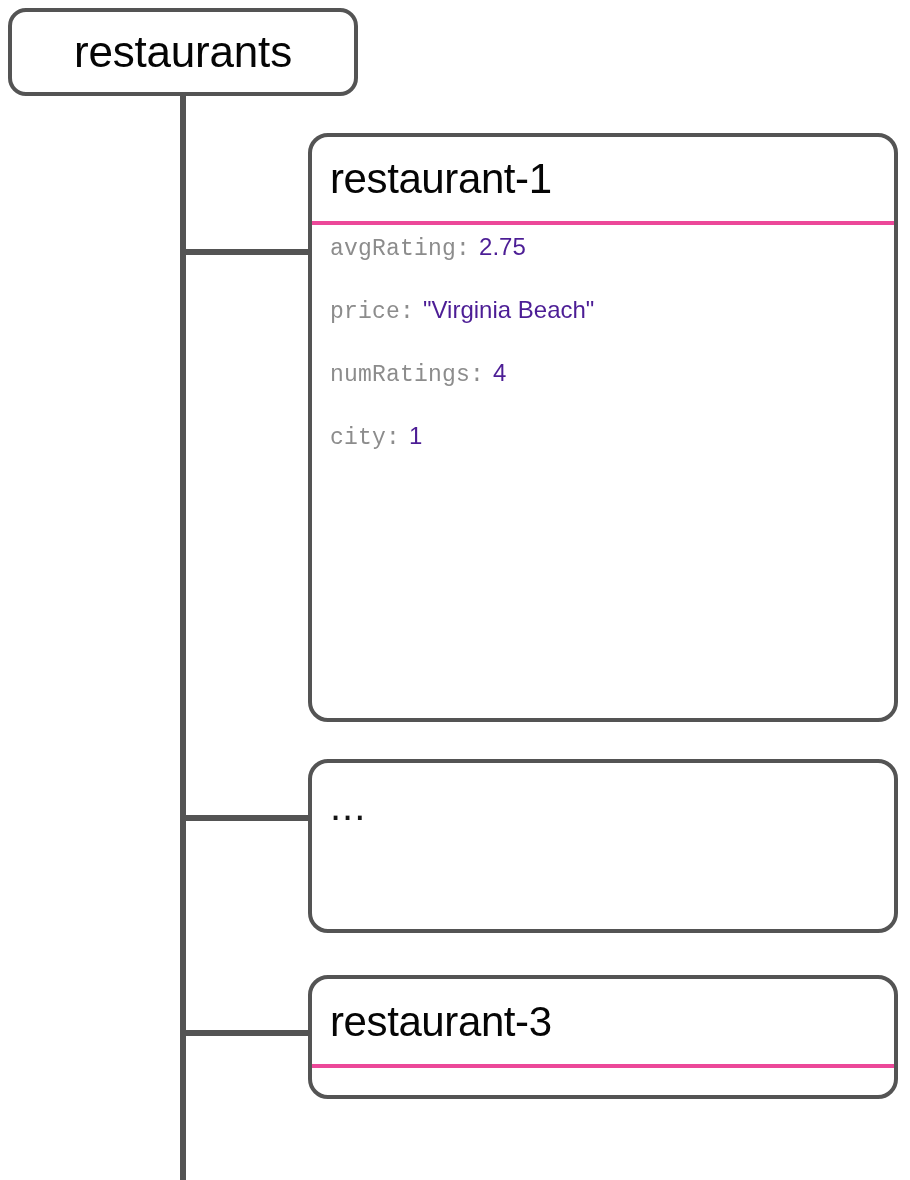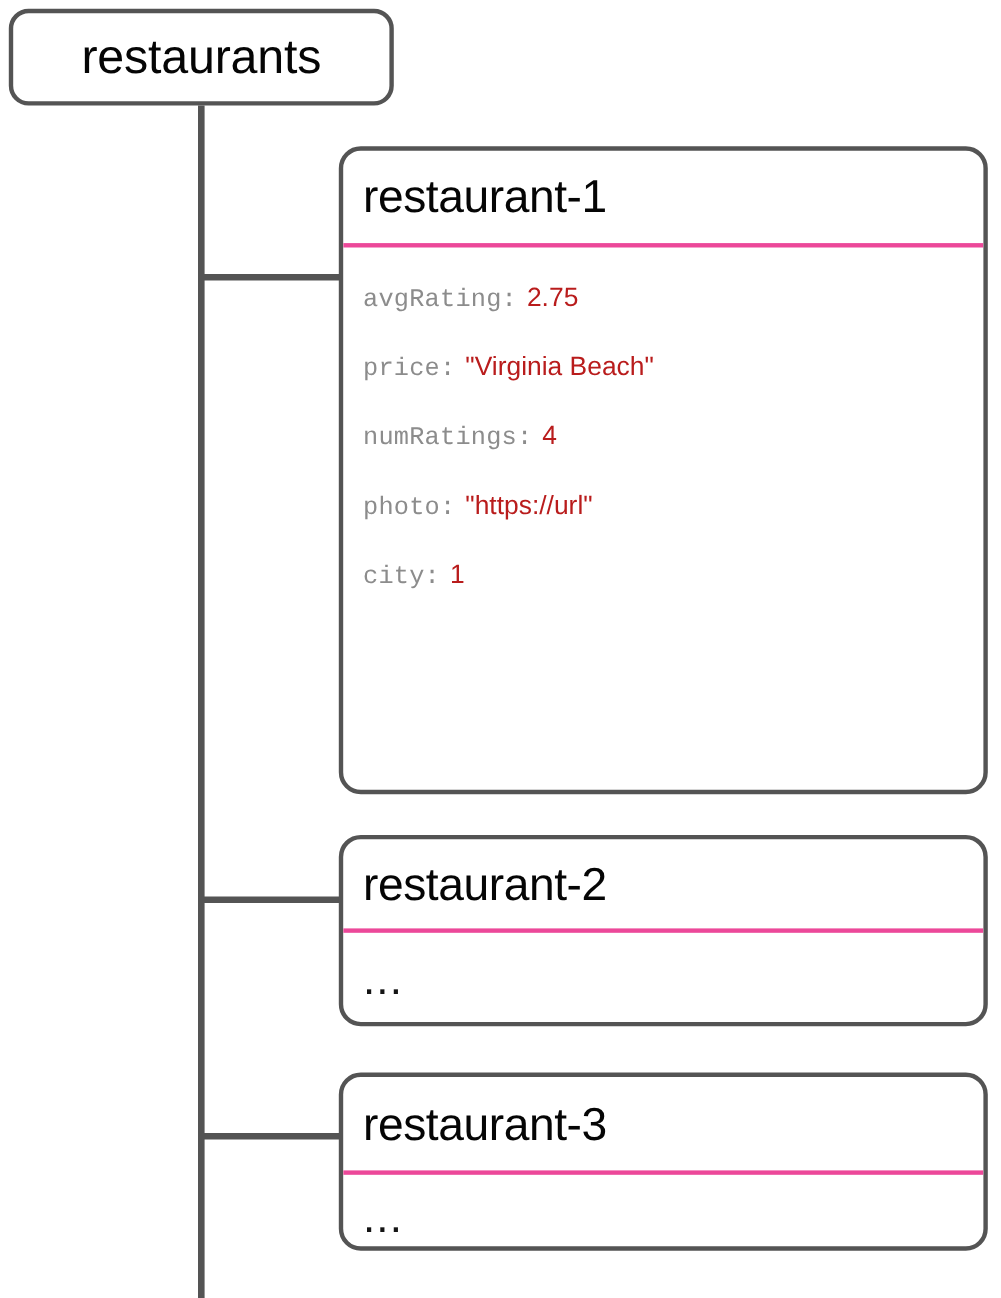--- a/index.html
+++ b/index.html
@@ -92,42 +92,42 @@
   }
   .field-key {
     font-family: "Liberation Mono", monospace;
     font-size: 23px;
     color: #8c8c8c;
     letter-spacing: 0.2px;
   }
   .field-val {
     font-family: "Liberation Sans", sans-serif;
     font-size: 24px;
-    color: #b91c1c;
+    color: #4c1d95;
     margin-left: 9px;
     text-align: right;
   }
   .ellipsis-row {
     font-family: "Liberation Sans", sans-serif;
     font-size: 40px;
     line-height: 1;
     color: #141414;
     letter-spacing: 1px;
   }
 
   
   #card-1 { left: 308px; top: 133px; width: 590px; height: 589px; }
   #card-1 .doc-header { height: 88px; }
-  #card-1 .doc-body { padding-top: 32px; }
+  #card-1 .doc-body { padding-top: 8px; }
 
   #card-2 { left: 308px; top: 759px; width: 590px; height: 174px; }
   #card-2 .doc-header { height: 85px; }
   #card-2 .doc-body { height: 85px; display: flex; align-items: center; }
 
-  #card-3 { left: 308px; top: 975px; width: 590px; height: 162px; }
+  #card-3 { left: 308px; top: 975px; width: 590px; height: 124px; }
   #card-3 .doc-header { height: 89px; }
   #card-3 .doc-body { height: 77px; display: flex; align-items: center; }
 </style>
 </head>
 <body>
 
 <div id="stage">
 
   <svg id="connectors" viewBox="0 0 910 1180" width="910" height="1180">
 
@@ -155,34 +155,27 @@
       </div>
       <div class="field-row">
         <span class="field-key">price:</span>
         <span class="field-val">"Virginia Beach"</span>
       </div>
       <div class="field-row">
         <span class="field-key">numRatings:</span>
         <span class="field-val">4</span>
       </div>
       <div class="field-row">
-        <span class="field-key">photo:</span>
-        <span class="field-val">"https://url"</span>
-      </div>
-      <div class="field-row">
         <span class="field-key">city:</span>
         <span class="field-val">1</span>
       </div>
     </div>
   </div>
 
   <div class="doc-card" id="card-2">
-    <div class="doc-header">
-      <span class="doc-title">restaurant-2</span>
-    </div>
     <div class="doc-body">
       <span class="ellipsis-row">...</span>
     </div>
   </div>
 
   <div class="doc-card" id="card-3">
     <div class="doc-header">
       <span class="doc-title">restaurant-3</span>
     </div>
     <div class="doc-body">

